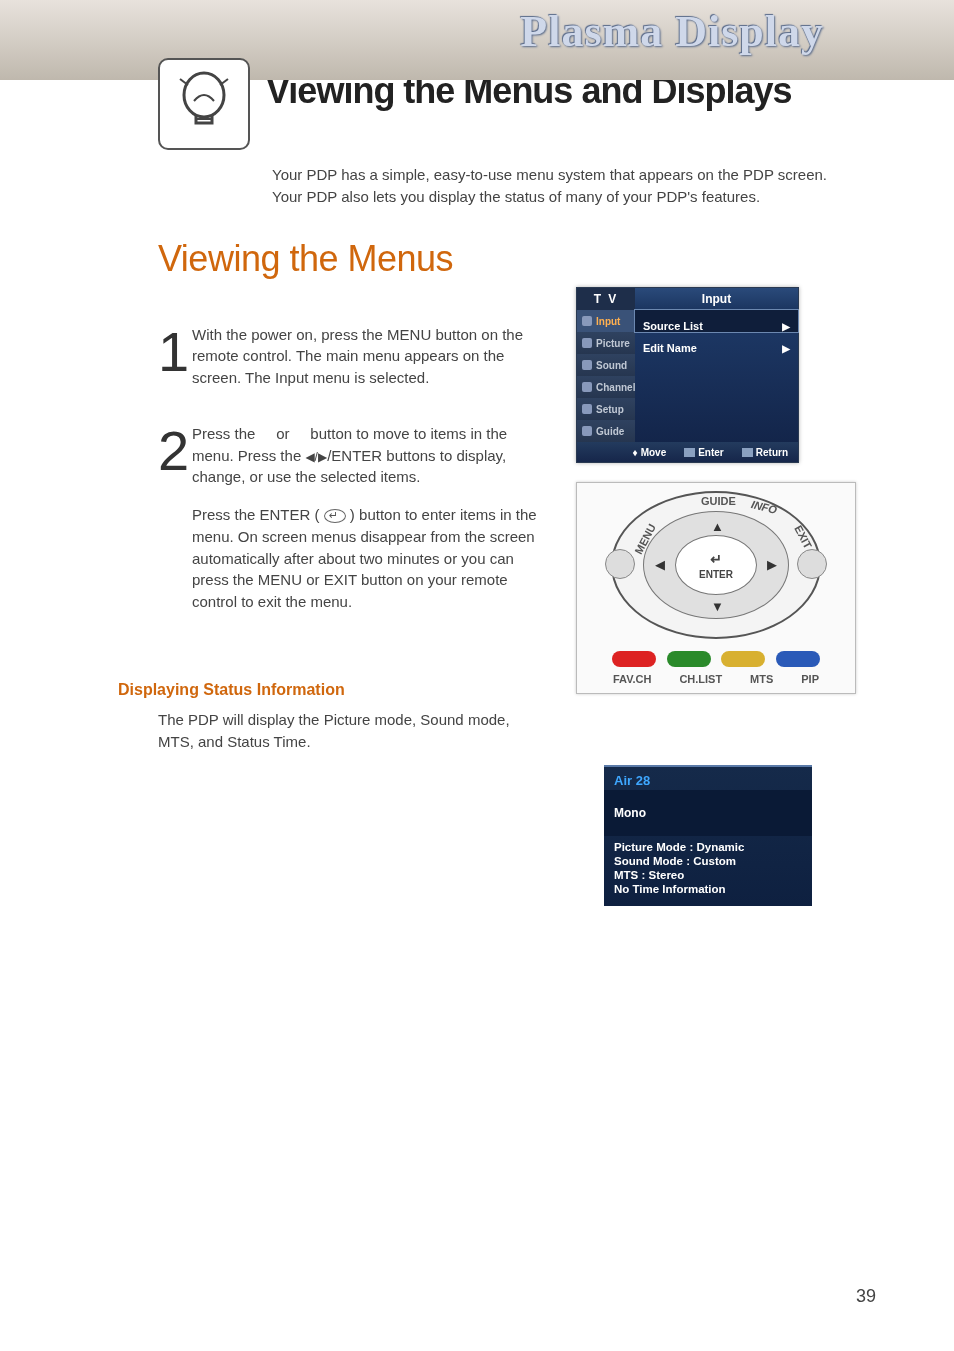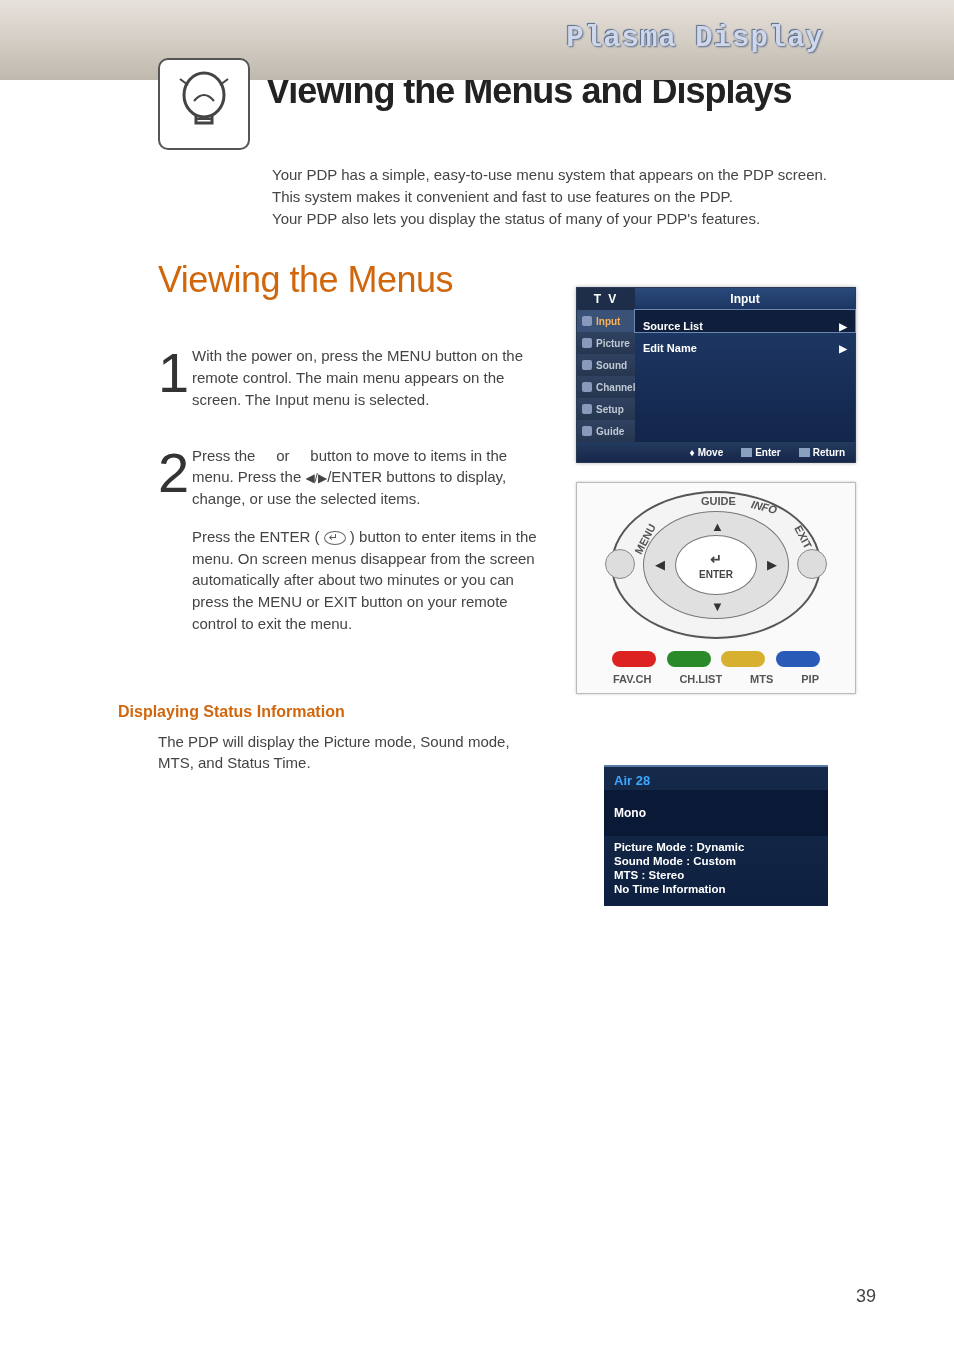--- a/index.html
+++ b/index.html
@@ -13,23 +13,23 @@
   }
   .banner {
     height: 80px;
     background: linear-gradient(to bottom, #e8e2dc 0%, #d8d2ca 40%, #bfb8ad 100%);
     position: relative;
     overflow: hidden;
   }
   .banner-text {
     position: absolute;
     right: 130px;
-    top: 22px;
-    font-family: Liberation Mono, monospace;
-    font-size: 29px;
+    top: 6px;
+    font-family: Liberation Serif, serif;
+    font-size: 44px;
     font-weight: bold;
     color: #cfd8ea;
     text-shadow: 1px 1px 2px #5a6b8a, -1px -1px 1px #5a6b8a;
     letter-spacing: 1px;
   }
   .header-row {
     display: flex;
     align-items: flex-start;
     margin-top: -2px;
   }
@@ -111,21 +111,21 @@
     content:"↵";
     position:absolute; left:4px; top:-2px;
     font-size:11px; color:#555;
   }
 
   
   .osd {
     position: absolute;
     left: 576px;
     top: 287px;
-    width: 280px;
+    width: 223px;
     border: 1px solid #2a3a52;
     font-size: 12px;
     font-family: Arial, sans-serif;
     color: #fff;
     box-shadow: 0 0 4px rgba(0,0,0,0.3);
   }
   .osd-top {
     display:flex; height:22px;
   }
   .osd-tv {
@@ -232,21 +232,21 @@
     font-weight:800; color:#d0670d; font-size:16px;
     font-family: Arial, sans-serif;
   }
   .sub-text {
     margin-left:158px; margin-top:10px;
     font-size:15px; line-height:1.45; color:#444; max-width:380px;
   }
 
   .statusbox {
     position:absolute; left:604px; top:765px;
-    width:224px; border-top:2px solid #5a7aa8;
+    width:208px; border-top:2px solid #5a7aa8;
     background: linear-gradient(#152a4a,#0e2040);
     color:#fff; font-family:Arial; font-size:12px; font-weight:bold;
     padding-bottom:10px;
   }
   .statusbox .sb-ch { color:#3ea7ff; padding:6px 10px 2px; font-size:13px;}
   .statusbox .sb-mono {
     background:#0a1a36; padding:16px 10px; margin-bottom:4px;
   }
   .statusbox .sb-line { padding:1px 10px; font-size:11.5px; }
 
@@ -273,21 +273,20 @@
       <path d="M20 32 Q30 20 40 32" fill="none" stroke="#444" stroke-width="2"></path>
       <line x1="6" y1="10" x2="14" y2="16" stroke="#444" stroke-width="2"></line>
       <line x1="54" y1="10" x2="46" y2="16" stroke="#444" stroke-width="2"></line>
     </svg>
   </div>
   <div class="main-title">Viewing the Menus and Displays</div>
 </div>
 
 <div class="intro-block">
   <div>Your PDP has a simple, easy-to-use menu system that appears on the PDP screen.</div>
-  <div>This system makes it convenient and fast to use features on the PDP.</div>
   <div>Your PDP also lets you display the status of many of your PDP's features.</div>
 </div>
 
 <div class="section-title">Viewing the Menus</div>
 
 <div class="step-row step1">
   <div class="step-num">1</div>
   <div class="step-text">With the power on, press the MENU button on the remote control. The main menu appears on the screen. The Input menu is selected.</div>
 </div>
 

